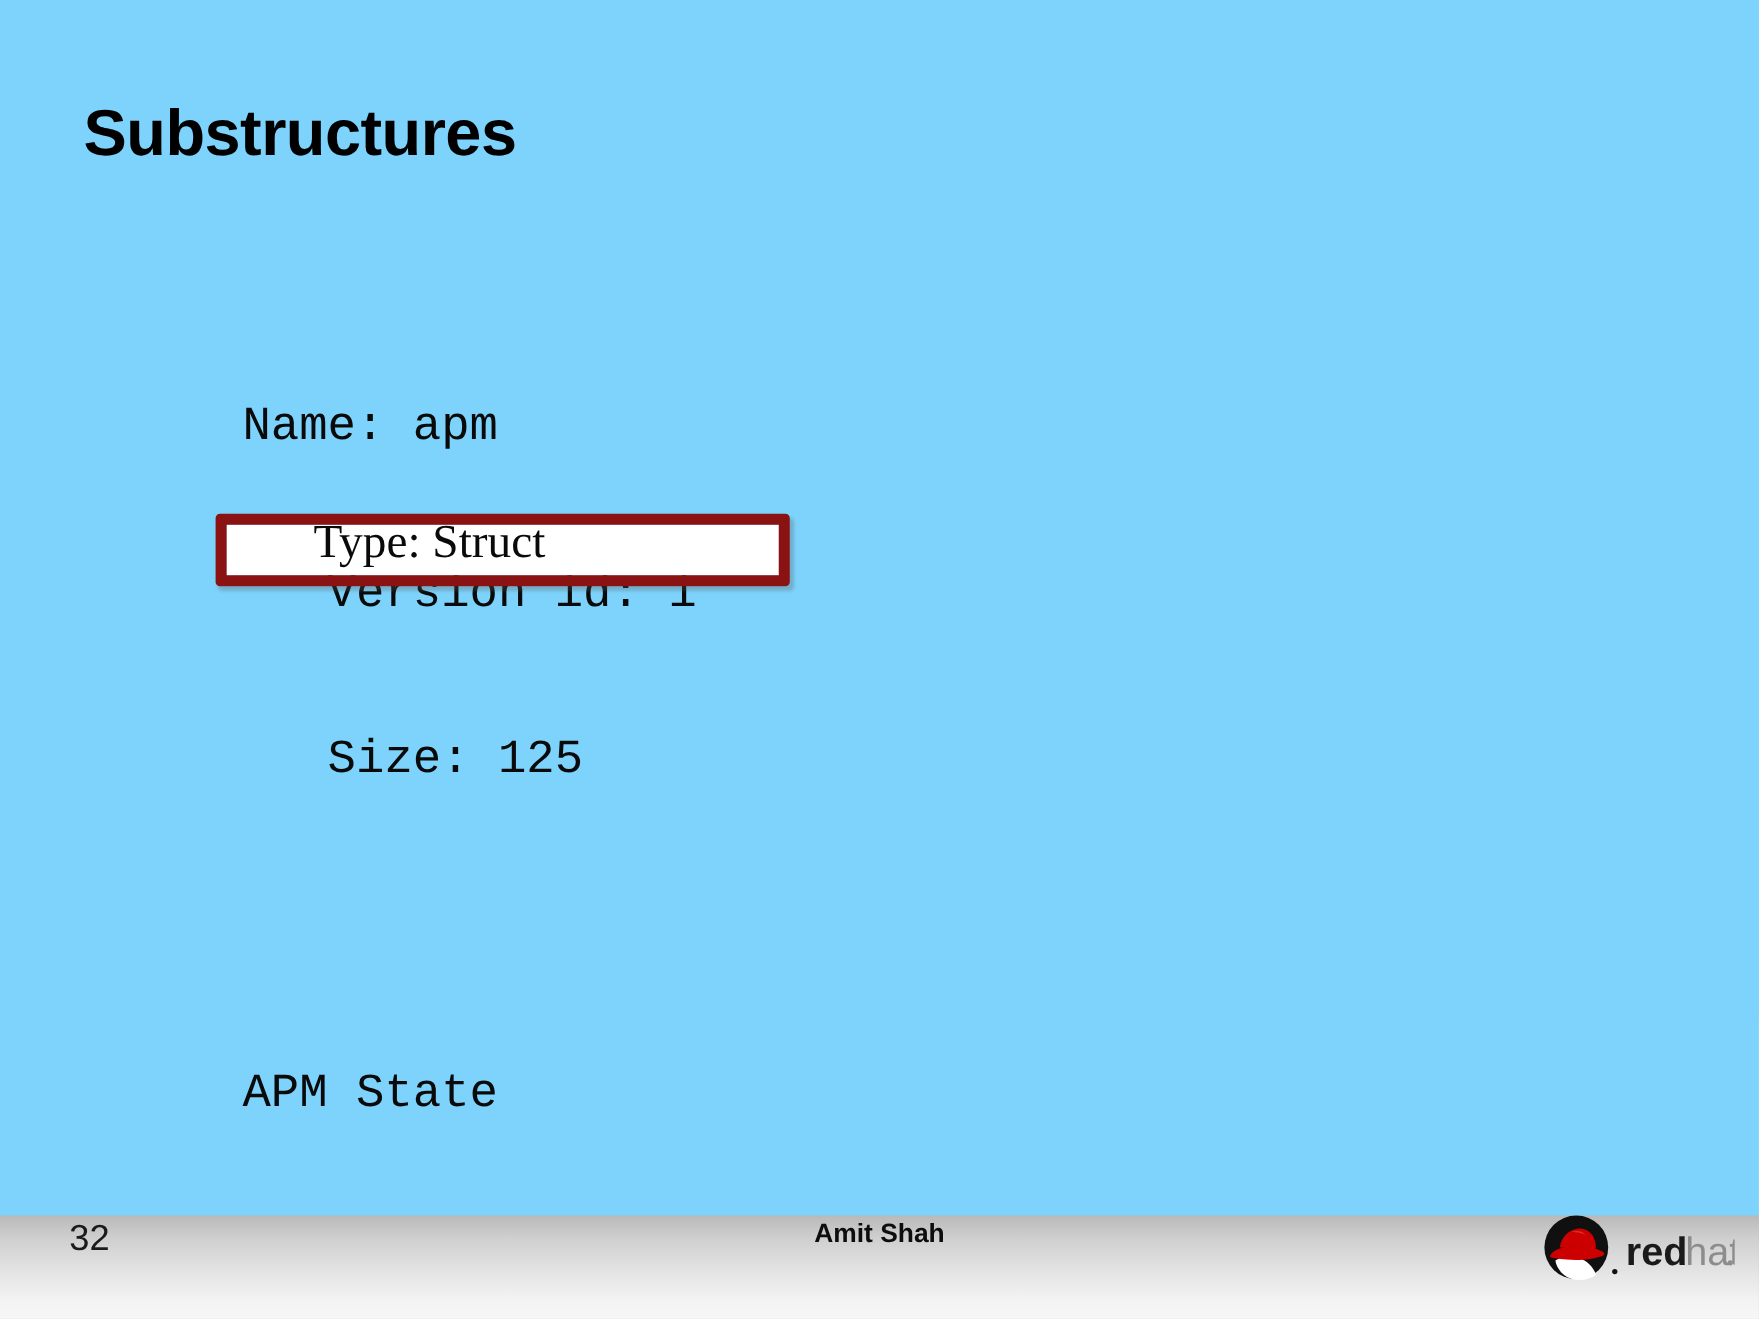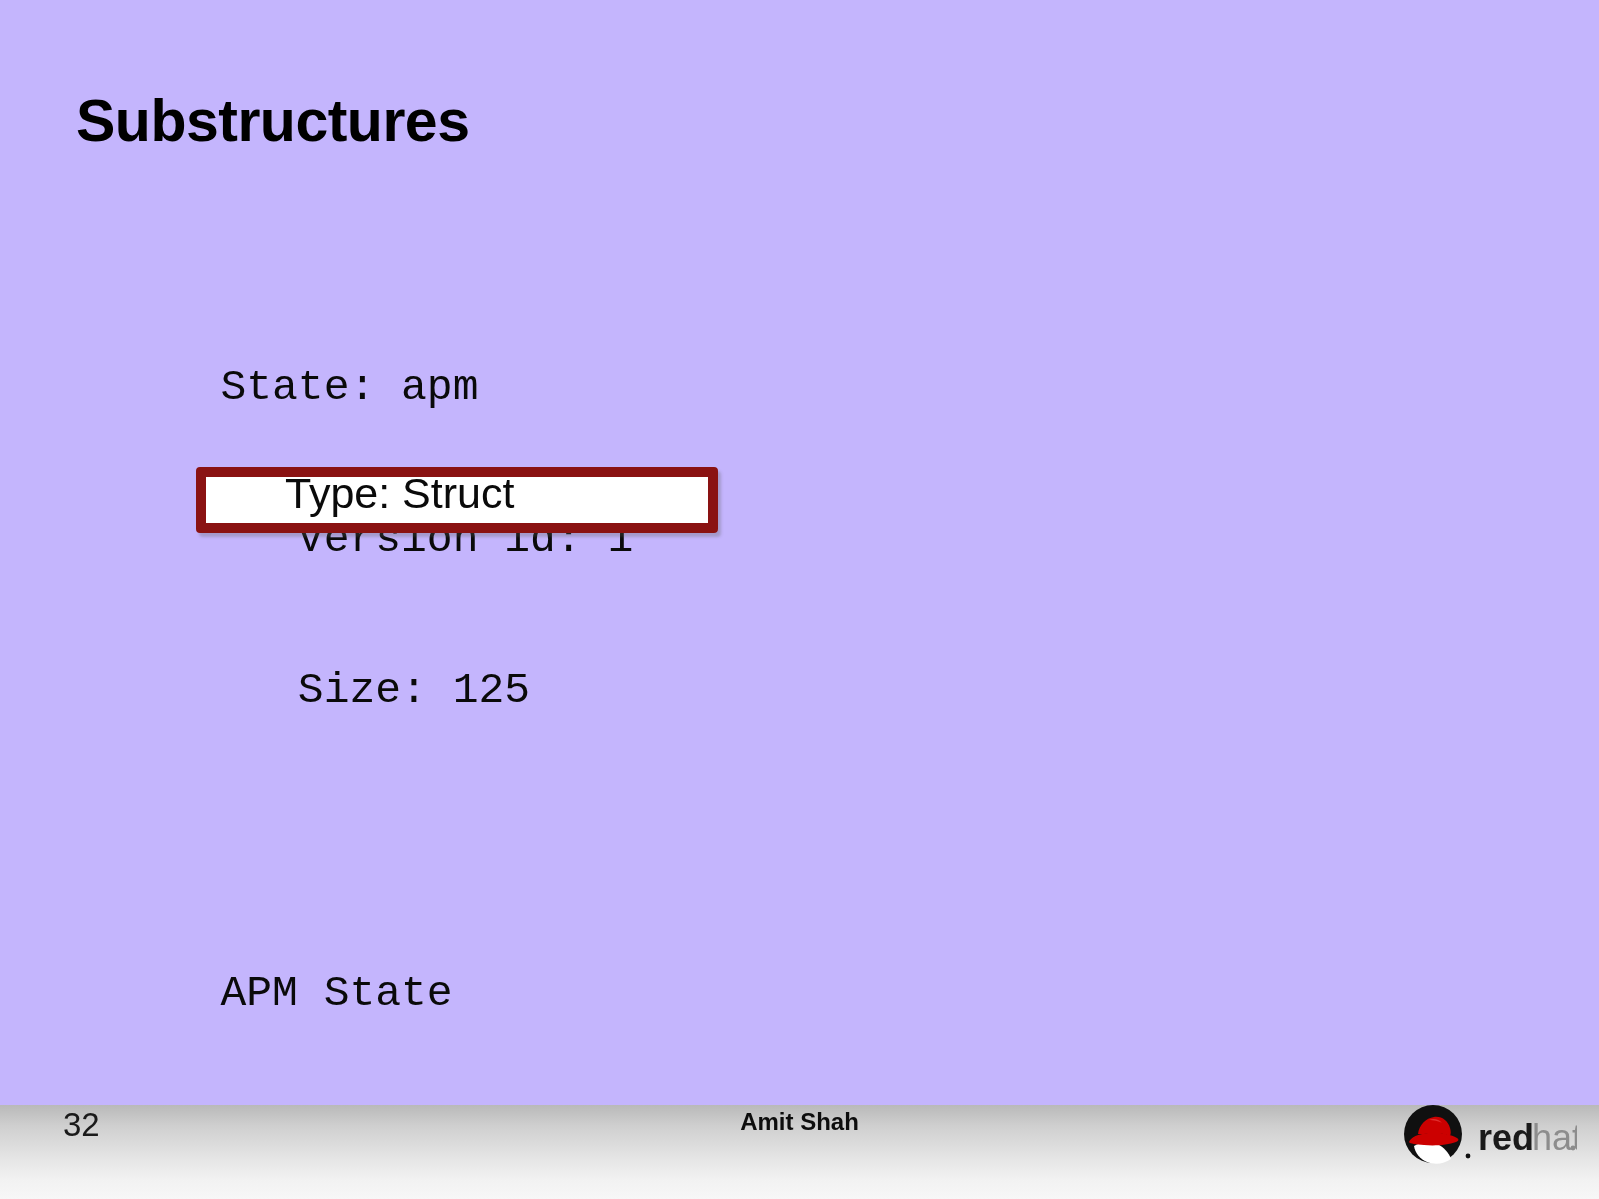--- a/index.html
+++ b/index.html
@@ -10,21 +10,21 @@
     width: 1599px;
     height: 1199px;
     background: #ffffff;
     font-family: "Liberation Sans", sans-serif;
     overflow: hidden;
   }
   .slide {
     position: relative;
     width: 1599px;
     height: 1199px;
-    background: #c4b5fd;
+    background: #7dd3fc;
   }
 
   
   .slide-title {
     position: absolute;
     left: 76px;
     top: 86px;
     font-family: "Liberation Sans", sans-serif;
     font-weight: bold;
     font-size: 59px;
@@ -70,21 +70,21 @@
     top: 477px;
     width: 502px;
     height: 46px;
     background: #ffffff;
     z-index: 1;
   }
   .highlight-text {
     position: absolute;
     left: 285px;
     top: 468px;
-    font-family: Liberation Sans, sans-serif;
+    font-family: Liberation Serif, serif;
     font-size: 43px;
     line-height: 50.5px;
     color: #0a0a0a;
     white-space: pre;
     z-index: 3;
   }
   .highlight-frame {
     z-index: 2;
   }
 
@@ -130,21 +130,21 @@
   }
 </style>
 </head>
 <body>
 
 <div class="slide">
 
   <div class="slide-title">Substructures</div>
 
   <div class="code-block">
-    <div class="code-line">   State: apm</div>
+    <div class="code-line">   Name: apm</div>
     <div class="code-line">      Version id: 1</div>
     <div class="code-line">      Size: 125</div>
     <div class="code-line"></div>
     <div class="code-line">   APM State</div>
     
     
     
     
     
     

